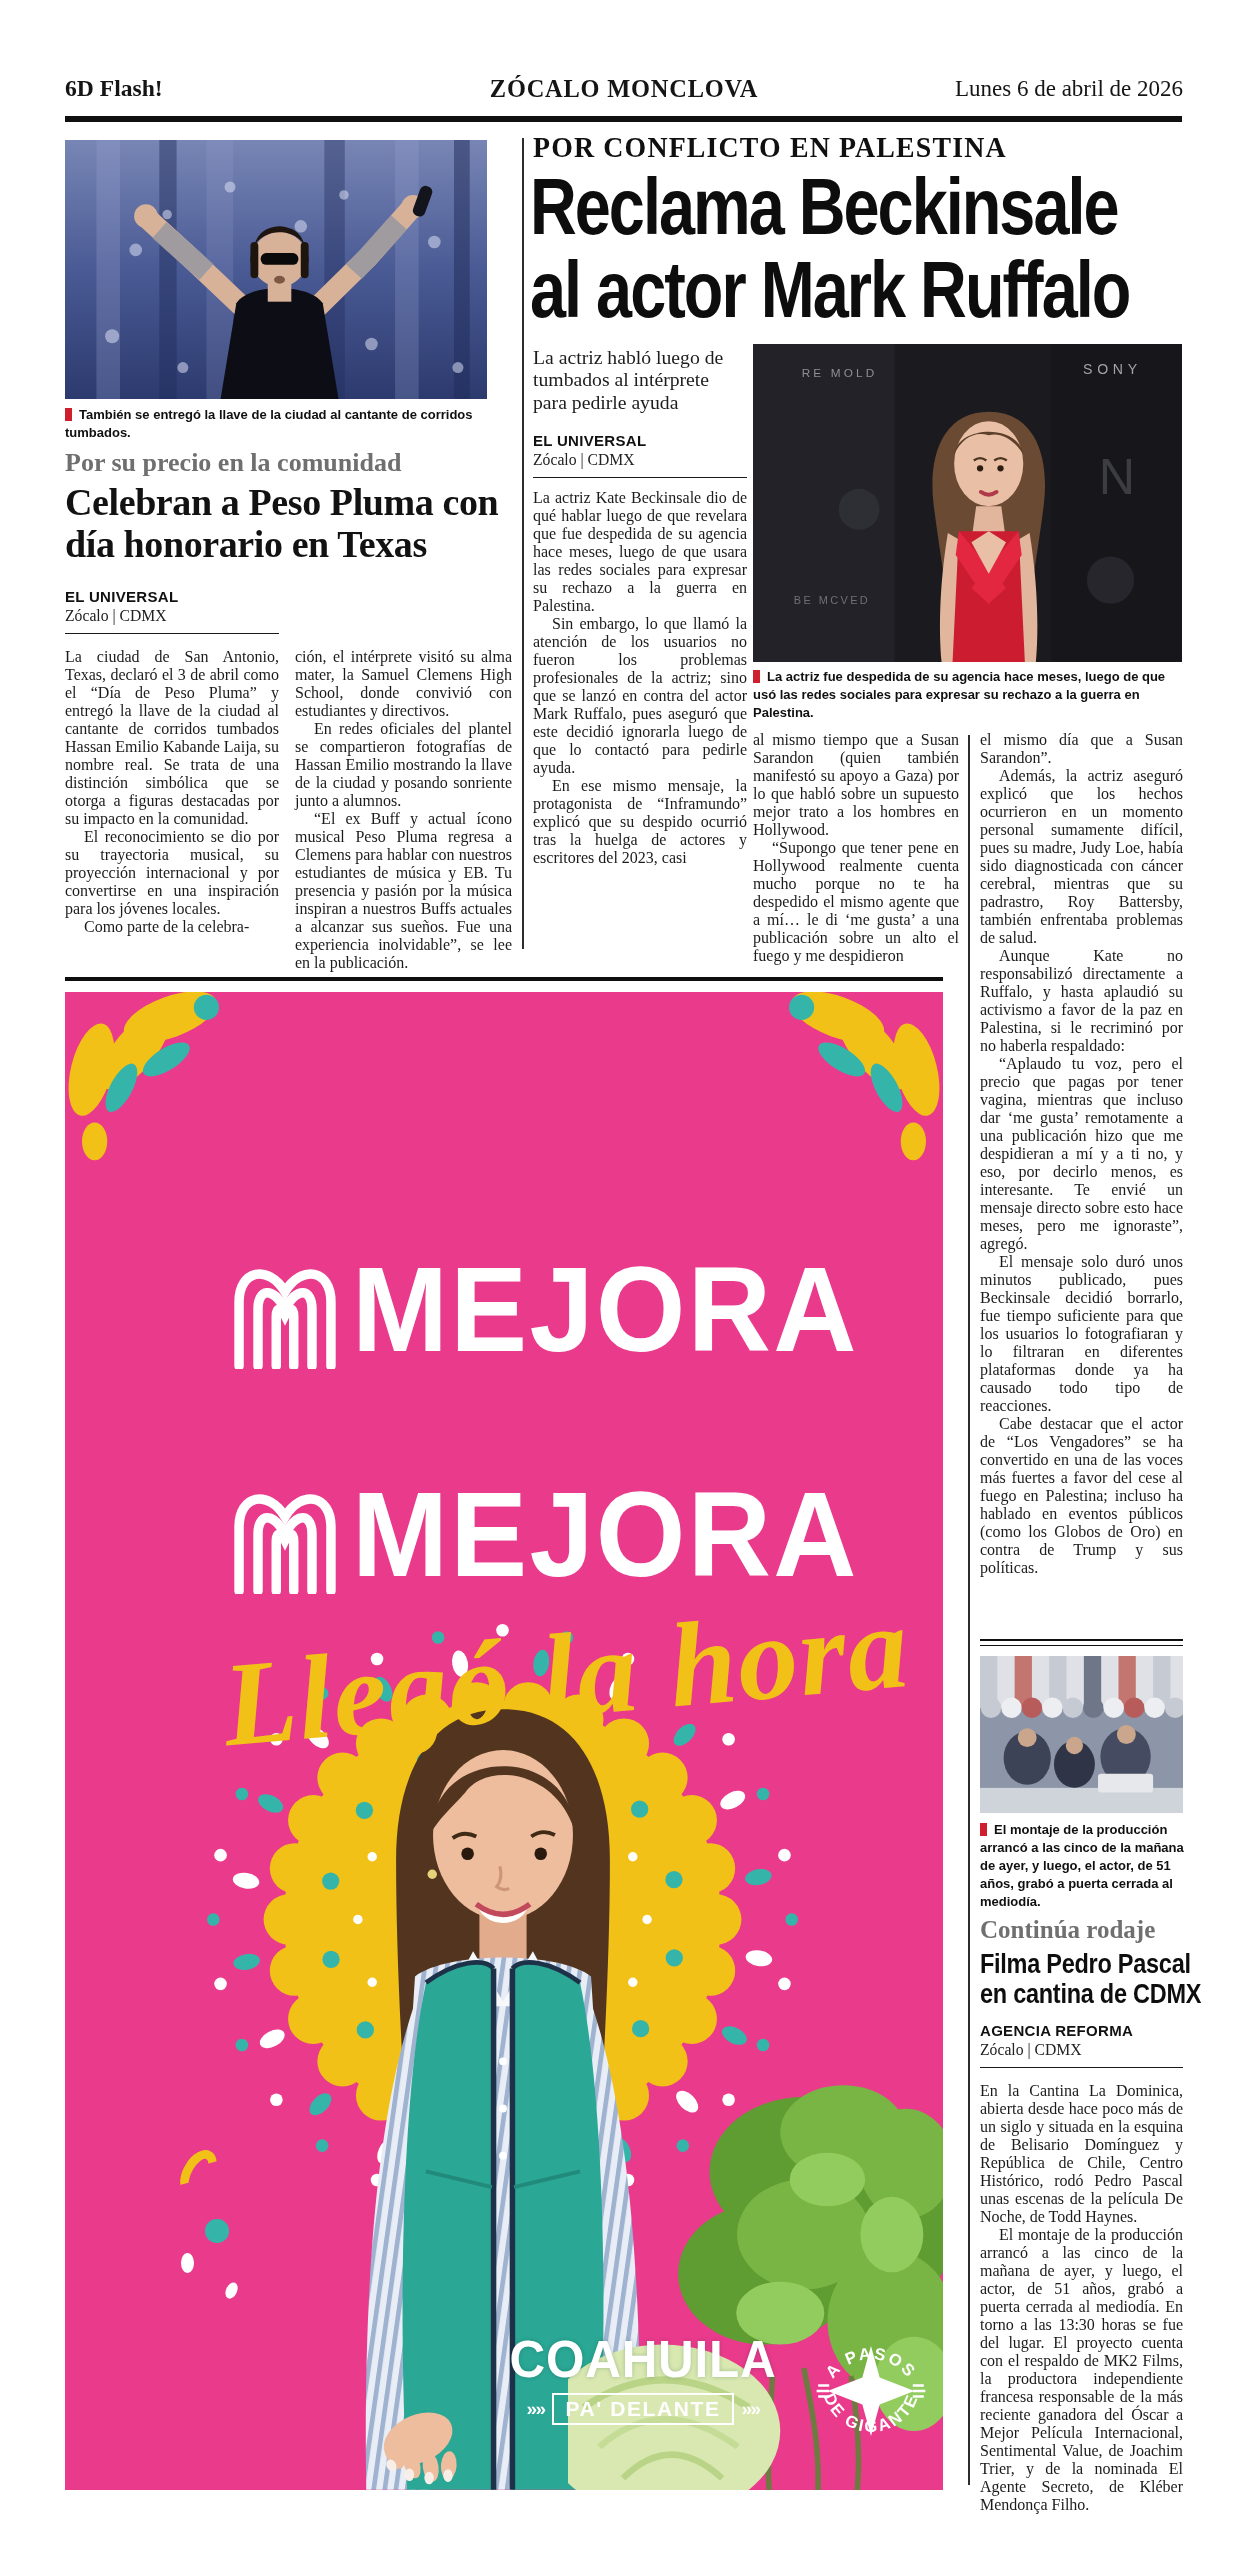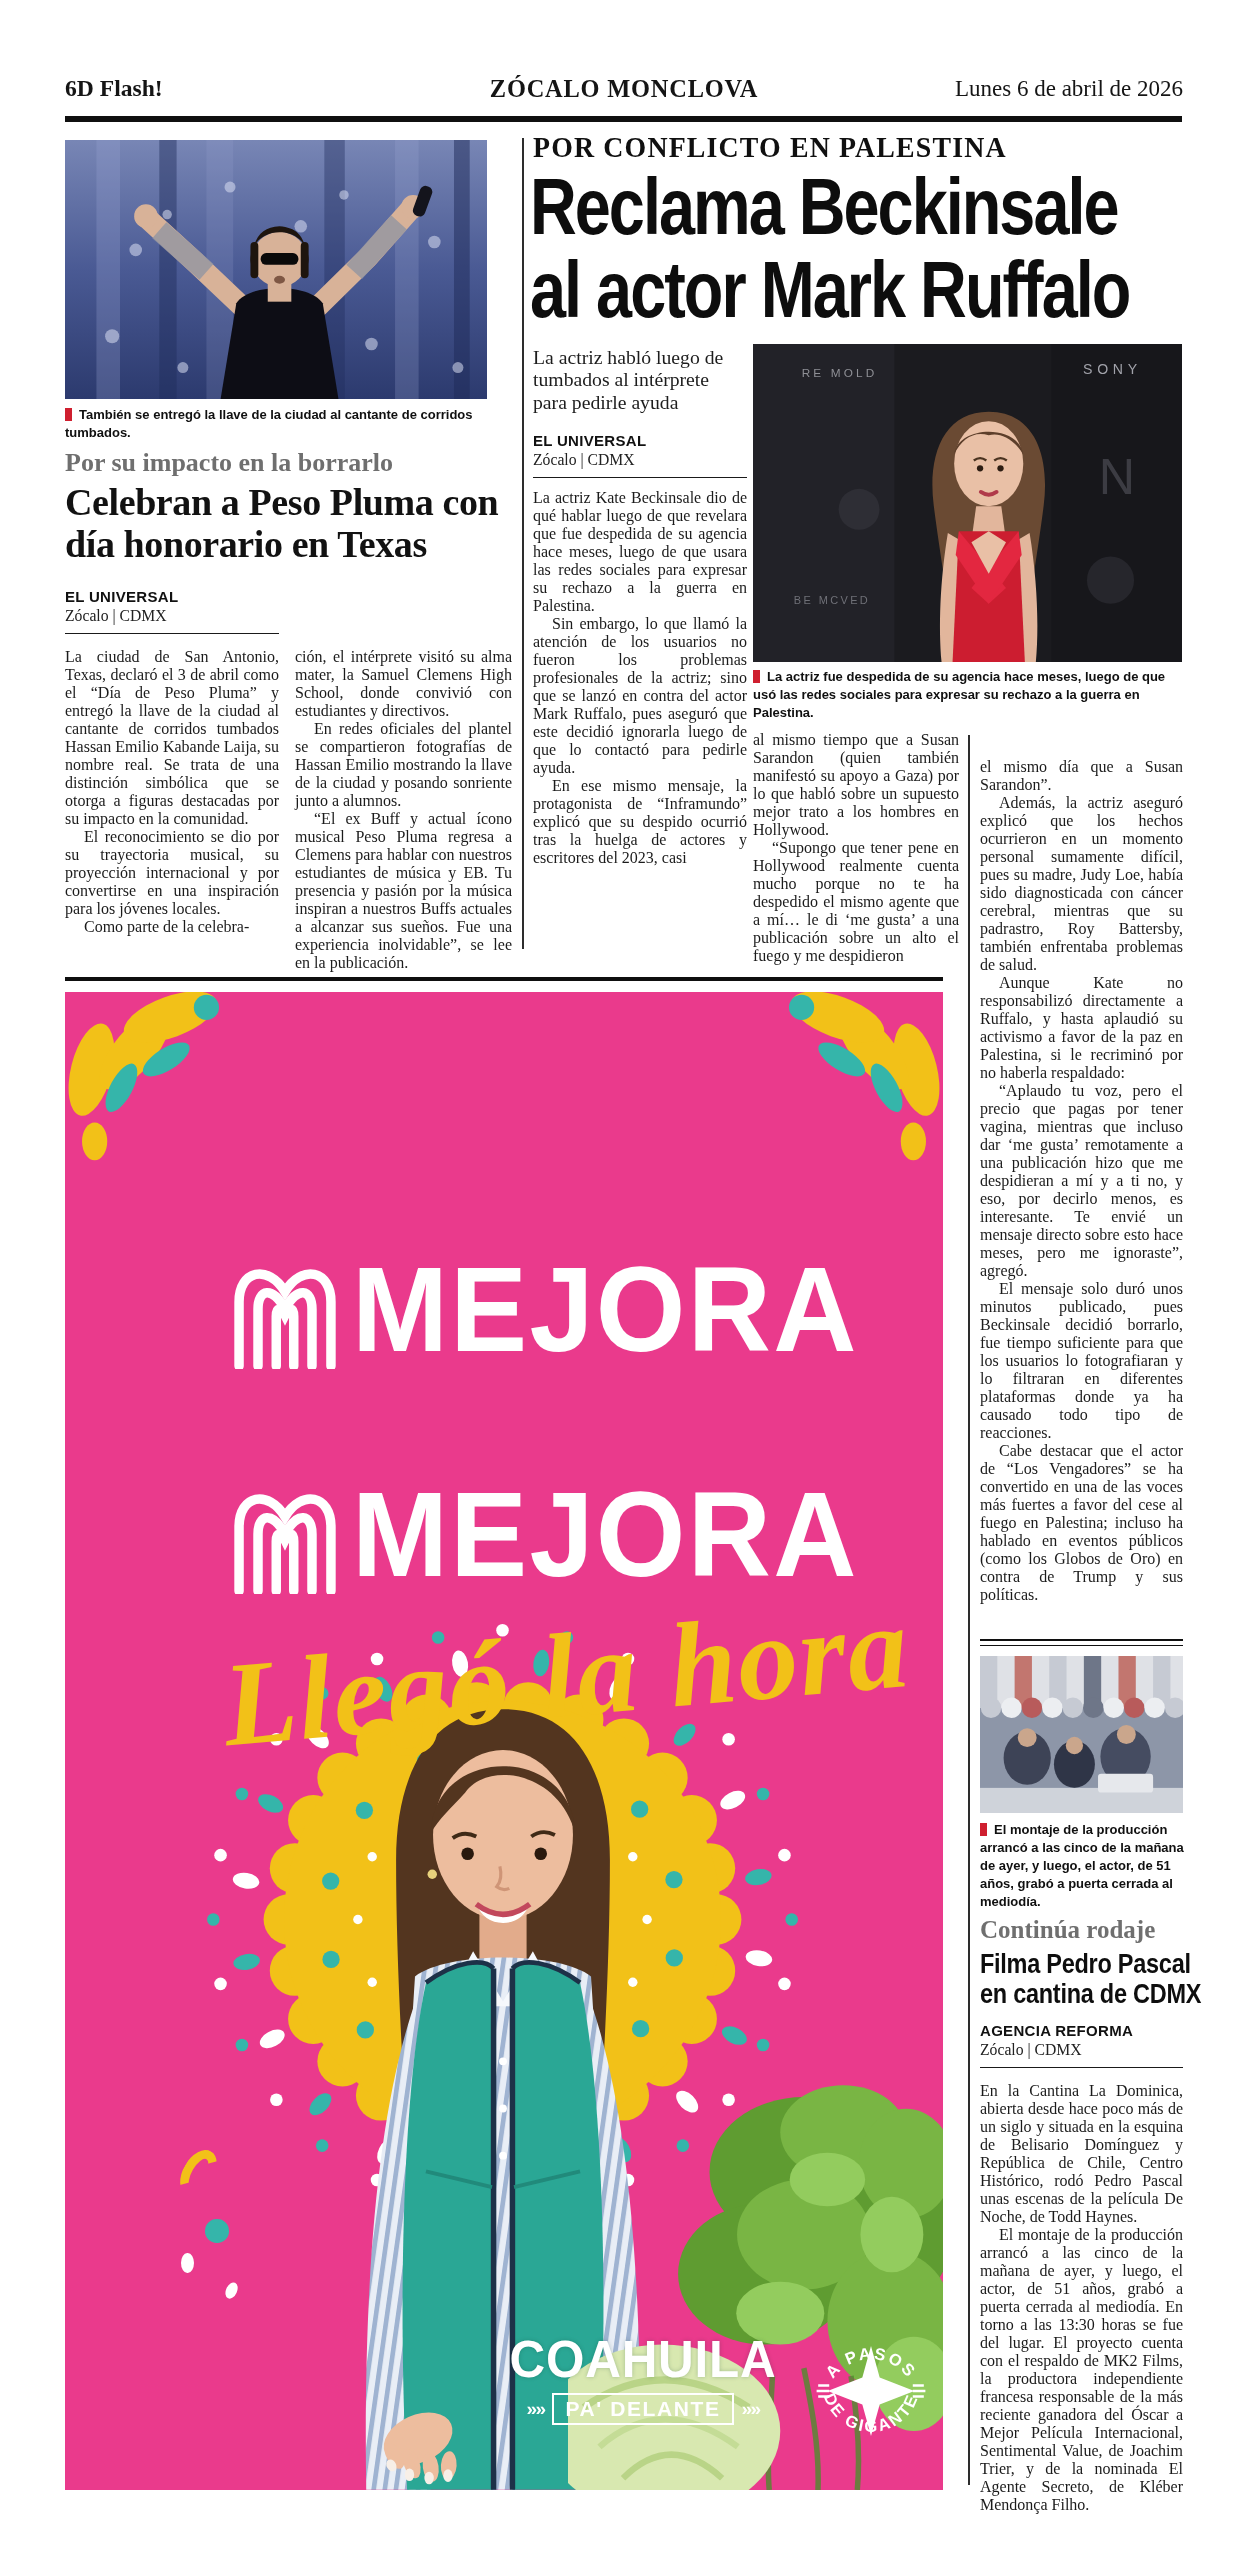--- a/index.html
+++ b/index.html
@@ -42,21 +42,21 @@
   .art-divider{left:522px; top:138px; height:811px;}
 
   
   .beck-kicker{left:533px; top:131px; font:700 29px/32px "Liberation Serif",serif; color:#101010; letter-spacing:1.2px; transform:scaleX(.96); transform-origin:left;}
   .beck-headline{left:530px; top:165px; width:661px; font:700 79px/83px "Liberation Sans",sans-serif; color:#0d0d0d; letter-spacing:-2.4px; transform:scaleX(.82); transform-origin:left top; white-space:nowrap;}
   .beck-col1{left:533px; top:346px; width:214px;}
   .beck-subhead{font:400 19.7px/22.4px "Liberation Serif",serif; color:#1d1d1d; margin-bottom:19px;}
   .beck-photo{left:753px; top:344px; width:429px; height:318px;}
   .beck-photo-caption{left:753px; top:668px; width:431px;}
   .beck-col2{left:753px; top:731px; width:206px;}
-  .beck-col3{left:980px; top:758px; width:203px;}
+  .beck-col3{left:980px; top:731px; width:203px;}
   .v-rule2{left:968px; top:735px; height:1750px;}
   .ad-top-rule{left:65px; top:977px; width:878px; height:3.9px; background:#0f0f0f;}
 
   
   .dbl-rule{left:980px; top:1639px; width:203px; height:7px; border-top:2.4px solid #101010; border-bottom:1.6px solid #101010;}
   .rodaje-photo{left:980px; top:1656px; width:203px; height:157px;}
   .pascal-caption{left:980px; top:1821px; width:204px;}
   .pascal-kicker{left:980px; top:1915px; font-size:25px;}
   .pascal-headline{left:980px; top:1949px; font:800 27px/30px "Liberation Sans",sans-serif; color:#0e0e0e; transform:scaleX(.87); transform-origin:left top; white-space:nowrap; letter-spacing:-0.3px;}
   .pascal-byline{left:980px; top:2022px; width:203px;}
@@ -133,21 +133,21 @@
 
     <circle cx="273" cy="152" r="35" fill="#d8b298"></circle>
     <path d="M236,158 C232,104 314,104 310,158 C306,122 296,112 273,110 C250,112 240,122 236,158 Z" fill="#1e150e"></path>
     <rect x="236" y="130" width="10" height="46" rx="5" fill="#1e150e"></rect>
     <rect x="300" y="130" width="10" height="46" rx="5" fill="#1e150e"></rect>
     <rect x="249" y="144" width="48" height="15" rx="7" fill="#0a0a0a"></rect>
     <ellipse cx="273" cy="178" rx="7" ry="5" fill="#7e5744"></ellipse>
   </svg>
 </div>
 <div class="abs caption peso-caption"><span class="cap-sq"></span><span>También se entregó la llave de la ciudad al cantante de corridos tumbados.</span></div>
-<div class="abs kicker peso-kicker">Por su impacto en la borrarlo</div>
+<div class="abs kicker peso-kicker">Por su precio en la comunidad</div>
 <h1 class="abs peso-headline">Celebran a Peso Pluma con día honorario en Texas</h1>
 <div class="abs peso-byline">
   <div class="byline-src">EL UNIVERSAL</div>
   <div class="byline-loc">Zócalo | CDMX</div>
   <div class="byline-rule"></div>
 </div>
 <div class="abs body-col peso-col1">
   <p>La ciudad de San Antonio, Texas, declaró el 3 de abril como el “Día de Peso Pluma” y entregó la llave de la ciudad al cantante de corridos tumbados Hassan Emilio Kabande Laija, su nombre real. Se trata de una distinción simbólica que se otorga a figuras destacadas por su impacto en la comunidad.</p>
   <p>El reconocimiento se dio por su trayectoria musical, su proyección internacional y por convertirse en una inspiración para los jóvenes locales.</p>
   <p>Como parte de la celebra-</p>

